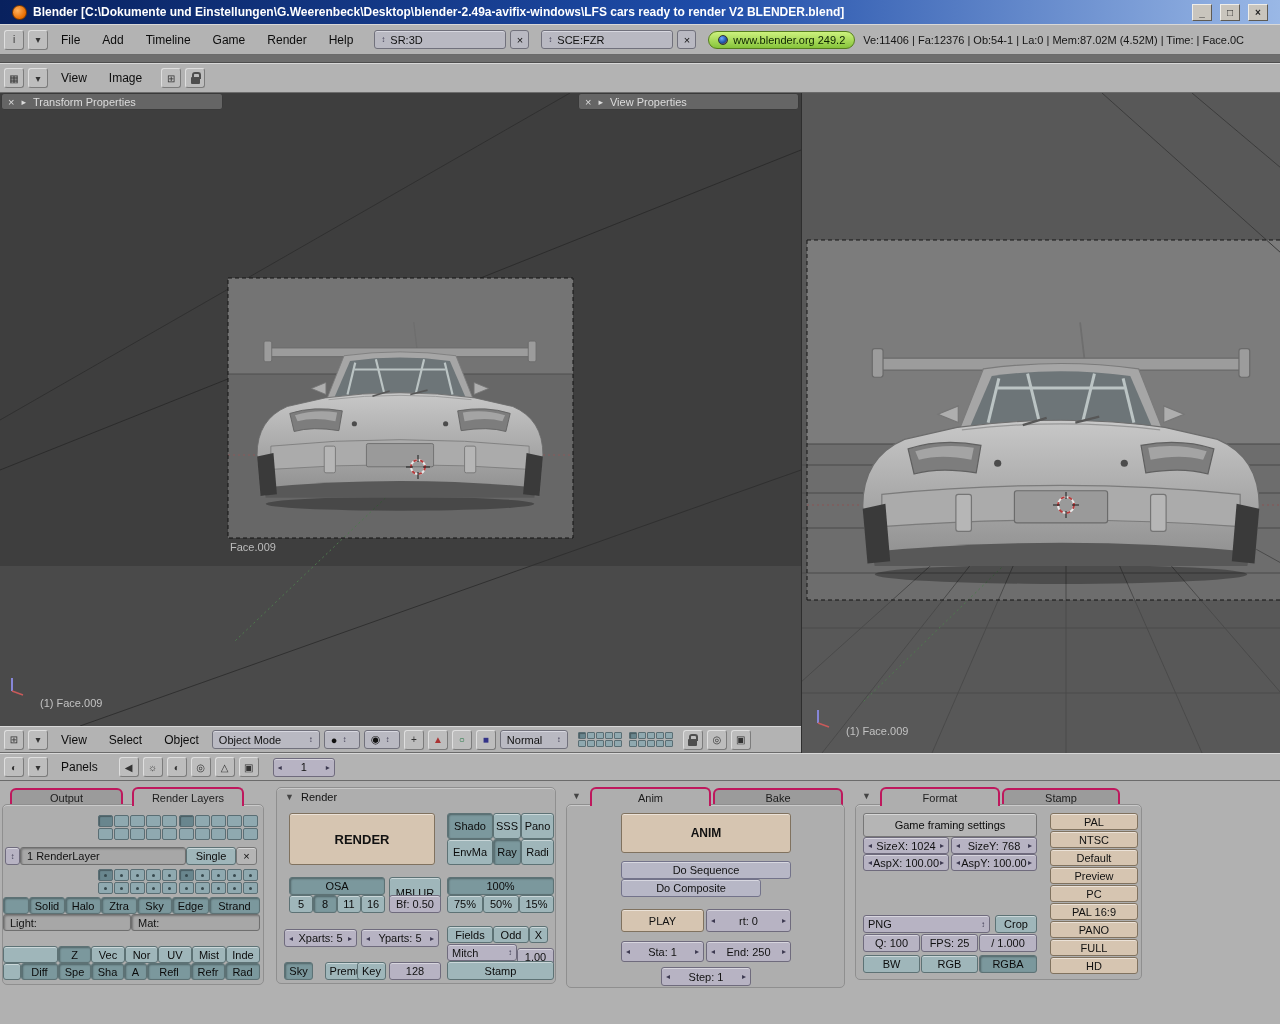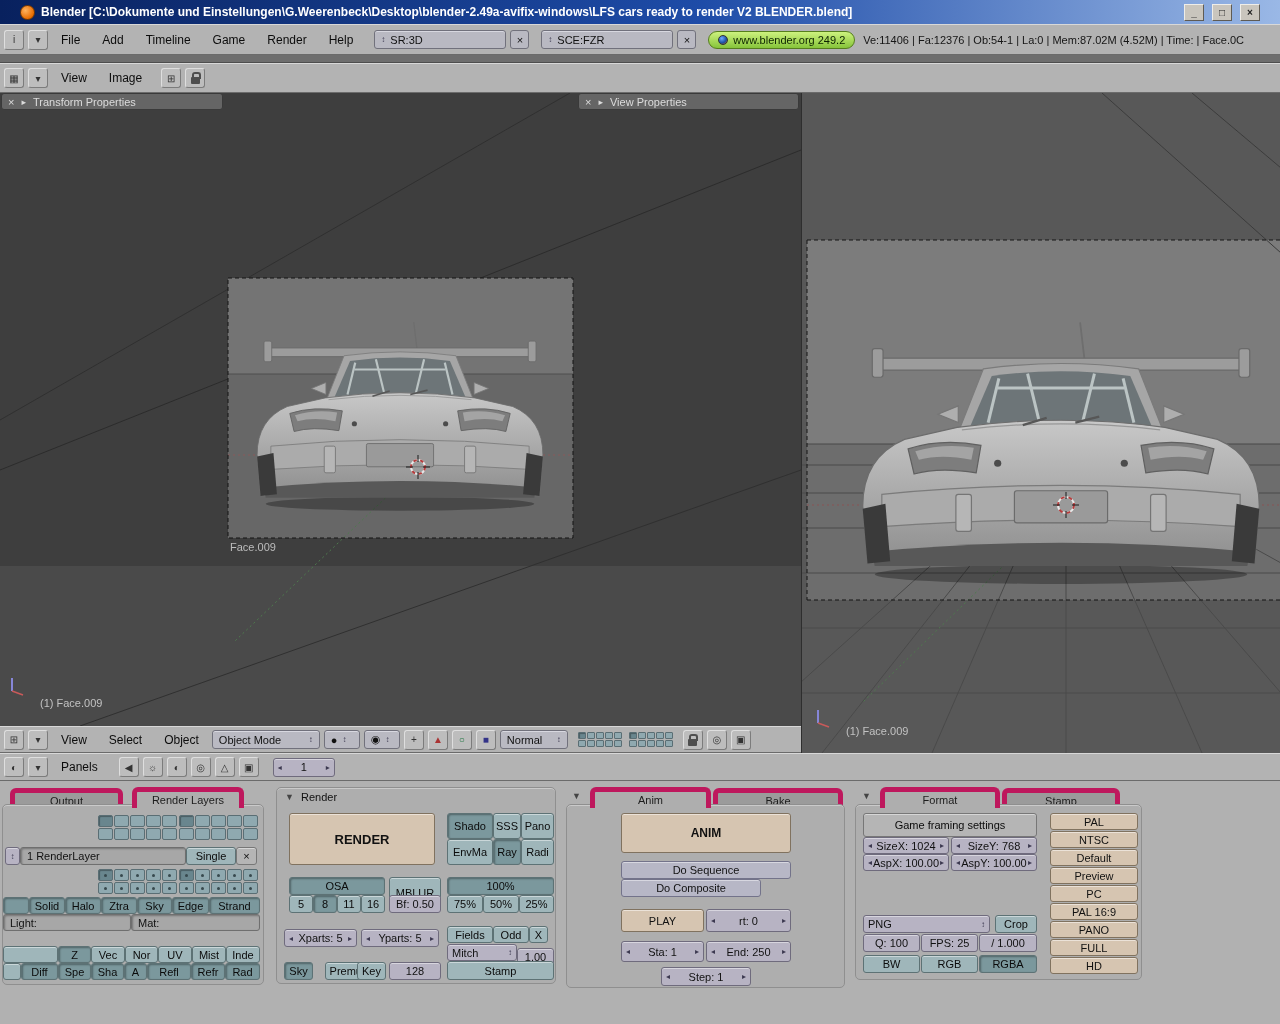--- a/index.html
+++ b/index.html
@@ -1,20 +1,20 @@
 <!DOCTYPE html>
 <html><head>
 <meta charset="utf-8">
 <style>
 *{box-sizing:border-box;margin:0;padding:0}
 html,body{width:1280px;height:1024px}
 body{font-family:"Liberation Sans",sans-serif;font-size:11px;color:#111;background:#b1b1b1;overflow:hidden;position:relative}
 .abs{position:absolute}
 
-.titlebar{left:0;top:0;width:1280px;height:24px;background:linear-gradient(90deg,#08215e 0%,#1e4ca8 55%,#9ab8e6 100%);display:flex;align-items:center;color:#fff;font-size:12px;font-weight:bold;padding:0 20px;gap:6px}
+.titlebar{left:0;top:0;width:1280px;height:24px;background:linear-gradient(90deg,#08215e 0%,#1e4ca8 55%,#9ab8e6 100%);display:flex;align-items:center;color:#fff;font-size:12px;font-weight:bold;padding:0 12px;gap:6px}
 .titlebar .ttl{flex:1;white-space:nowrap;overflow:hidden}
 .blicon{width:15px;height:15px;border-radius:50%;background:radial-gradient(circle at 35% 35%,#ffb25e,#e86c00 70%);border:1px solid #7a3a00;flex:0 0 auto}
 .wbtn{width:20px;height:17px;background:#c9c5bd;border:1px solid;border-color:#efede8 #5f5b54 #5f5b54 #efede8;color:#222;font-size:10px;font-weight:bold;display:flex;align-items:center;justify-content:center;margin-left:2px;flex:0 0 auto}
 
 .header{background:#b3b3b3;border-top:1px solid #d8d8d8;border-bottom:1px solid #6b6b6b;display:flex;align-items:center;gap:4px;padding:0 4px}
 .menuitem{padding:0 9px;font-size:12px;color:#0c0c0c;white-space:nowrap}
 .hibtn{height:20px;min-width:20px;background:#bdbdbd;border:1px solid;border-color:#dedede #7c7c7c #7c7c7c #dedede;border-radius:3px;display:flex;align-items:center;justify-content:center;font-size:10px;color:#333;padding:0 3px}
 .hfield{height:19px;background:#b9b9c2;border:1px solid #71717c;border-radius:3px;box-shadow:inset 0 1px 0 #d8d8e0;display:flex;align-items:center;gap:5px;padding:0 6px;font-size:11px;white-space:nowrap}
 .xbtn{width:19px;height:19px;background:#b9b9c2;border:1px solid #71717c;border-radius:3px;display:flex;align-items:center;justify-content:center;font-size:11px}
 .badge{height:18px;border-radius:9px;background:linear-gradient(#cdf27e,#86c43a);border:1px solid #567f1d;display:flex;align-items:center;gap:5px;padding:0 9px;font-size:11px;color:#0d2400;white-space:nowrap}
@@ -31,21 +31,21 @@
 .camlabel{position:absolute;color:#bdbdbd;font-size:11px;z-index:4}
 
 .tgl{background:#9fb6ba;border:1px solid #5d7275;border-radius:3px;display:flex;align-items:center;justify-content:center;font-size:11px;color:#0b0b0b;box-shadow:inset 0 1px 0 rgba(255,255,255,.45);position:absolute}
 .tgl.on{background:#7b989d;box-shadow:inset 1px 1px 2px rgba(0,0,0,.35)}
 .tgl.gry{background:#b5b5b5;border-color:#777}
 .bei{background:#d6c5b1;border:1px solid #80725f;border-radius:3px;display:flex;align-items:center;justify-content:center;font-size:11px;box-shadow:inset 0 1px 0 rgba(255,255,255,.5);position:absolute}
 .num{background:#b7b3c3;border:1px solid #6f6b7d;border-radius:3px;display:flex;align-items:center;justify-content:space-between;font-size:11px;padding:0 4px;box-shadow:inset 0 1px 0 rgba(255,255,255,.45);position:absolute;white-space:nowrap}
 .lav{background:#b7b7c6;border:1px solid #73738a;border-radius:3px;display:flex;align-items:center;justify-content:center;font-size:11px;position:absolute;box-shadow:inset 0 1px 0 rgba(255,255,255,.45)}
 .txtf{background:#a7a7a7;border:1px solid #6f6f6f;border-radius:3px;box-shadow:inset 1px 1px 2px rgba(0,0,0,.3);display:flex;align-items:center;padding:0 6px;font-size:11px;position:absolute;white-space:nowrap}
 .panel{position:absolute;background:#aeaeae;border:1px solid #8f8f8f;border-radius:5px;box-shadow:inset 0 1px 0 rgba(255,255,255,.35)}
-.ptab{position:absolute;height:18px;background:#9b9b9b;border:5px solid #be185d;border-radius:6px 6px 0 0;display:flex;align-items:center;justify-content:center;font-size:11px;color:#1c1c1c;padding:8px 8px}
+.ptab{position:absolute;height:18px;background:#9b9b9b;border:2px solid #be185d;border-radius:6px 6px 0 0;display:flex;align-items:center;justify-content:center;font-size:11px;color:#1c1c1c;padding:8px 8px}
 .ptab.on{background:#aeaeae;height:19px;border-bottom:none;z-index:3}
 .ptri{position:absolute;font-size:9px;color:#444}
 .cellgrid{position:absolute;display:grid;grid-template-columns:repeat(5,15px);grid-template-rows:12px 12px;gap:1px}
 .cellgrid .cell{background:#8fa9b0;border:1px solid #5a6e74;border-radius:2px;display:flex}
 .cellgrid .cell.on{background:#69868e;box-shadow:inset 1px 1px 1px rgba(0,0,0,.3)}
 .cellgrid .dot{width:3px;height:3px;margin:auto;border-radius:50%;background:#37494e}
 .cellgrid.mini{grid-template-columns:repeat(5,8px);grid-template-rows:7px 7px;gap:1px;position:static}
 .cellgrid.mini .cell{border-radius:1px}
 .viewport{position:absolute;overflow:hidden}
 </style>
@@ -483,21 +483,21 @@
     <div class="tgl on" style="left:12px;top:89px;width:96px;height:18px">OSA</div>
     <div class="tgl" style="left:112px;top:89px;width:52px;height:32px">MBLUR</div>
     <div class="tgl" style="left:12px;top:107px;width:24px;height:18px">5</div>
     <div class="tgl on" style="left:36px;top:107px;width:24px;height:18px">8</div>
     <div class="tgl" style="left:60px;top:107px;width:24px;height:18px">11</div>
     <div class="tgl" style="left:84px;top:107px;width:24px;height:18px">16</div>
     <div class="num" style="left:112px;top:107px;width:52px;height:18px;justify-content:center">Bf: 0.50</div>
     <div class="tgl on" style="left:170px;top:89px;width:107px;height:18px">100%</div>
     <div class="tgl" style="left:170px;top:107px;width:36px;height:18px">75%</div>
     <div class="tgl" style="left:206px;top:107px;width:36px;height:18px">50%</div>
-    <div class="tgl" style="left:242px;top:107px;width:35px;height:18px">25%</div>
+    <div class="tgl" style="left:242px;top:107px;width:35px;height:18px">15%</div>
     <div class="num" style="left:7px;top:141px;width:73px;height:18px">
         <span class="ar">◂</span>
         <span>Xparts: 5</span>
         <span class="ar">▸</span>
       </div>
     <div class="num" style="left:84px;top:141px;width:78px;height:18px">
         <span class="ar">◂</span>
         <span>Yparts: 5</span>
         <span class="ar">▸</span>
       </div>

